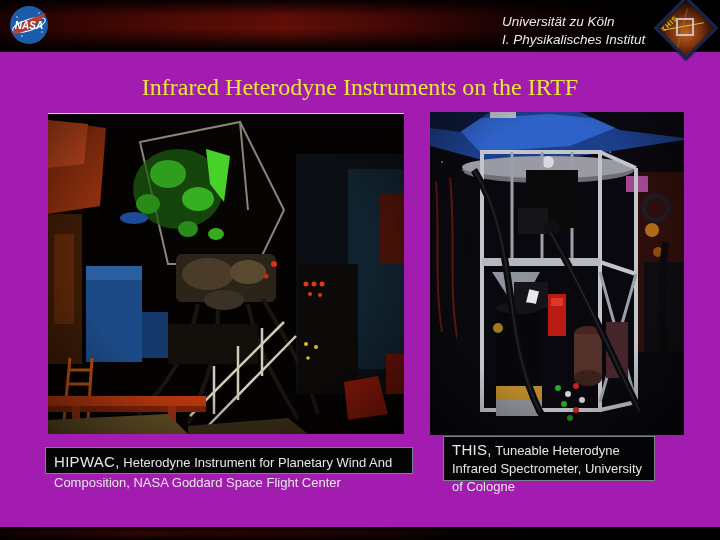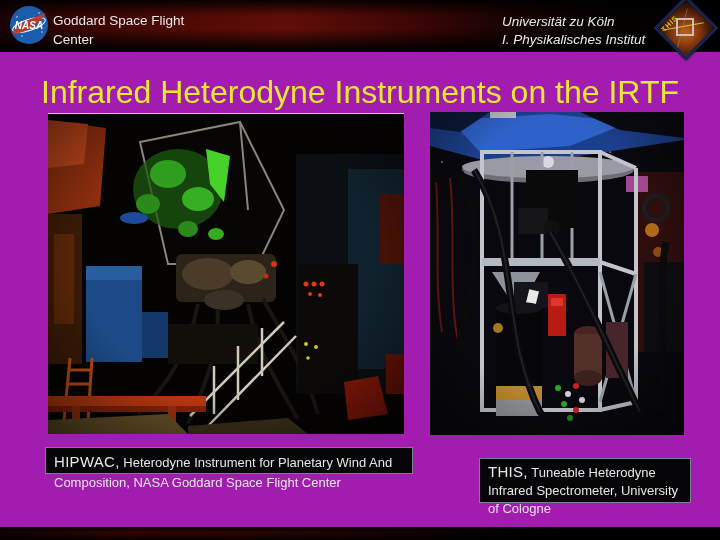--- a/index.html
+++ b/index.html
@@ -31,36 +31,36 @@
   .this-logo .cross-h{position:absolute;left:8px;top:26px;width:42px;height:1px;background:#ded424;
      transform:rotate(-10deg);opacity:.9;}
   .this-logo .cross-v{position:absolute;left:28px;top:8px;width:1px;height:40px;background:#8a8a50;
      transform:rotate(14deg);opacity:.6;}
   .this-logo .label{position:absolute;left:1px;top:14px;color:#d8c820;font-size:7px;font-weight:bold;
      letter-spacing:1px;transform:rotate(-45deg);transform-origin:left top;
      left:6px;top:28px;}
 
   
   .title{position:absolute;left:0;right:0;top:74px;margin:0;text-align:center;
-     font-family:Liberation Sans, sans-serif;font-weight:normal;
-     font-size:32px;color:var(--title-yellow,#e8e832);}
+     font-family:Liberation Serif, serif;font-weight:normal;
+     font-size:24px;color:var(--title-yellow,#e8e832);}
 
   
   .photo{position:absolute;background:#000;}
   .photo svg{display:block;width:100%;height:100%;}
   .photo-left{left:48px;top:113px;width:356px;height:320px;border-top:1px solid #c9ccd0;}
   .photo-right{left:430px;top:112px;width:254px;height:323px;}
 
   
   .caption{position:absolute;box-sizing:border-box;border:1px solid var(--caption-border,#79818c);
      background:#050507;color:#e6e6e6;padding:4px 8px;overflow:visible;}
   .caption .lead{font-size:15px;letter-spacing:.3px;}
   .caption .rest{font-size:13px;}
   .caption-left{left:45px;top:447px;width:368px;height:27px;line-height:19px;}
-  .caption-right{left:443px;top:458px;width:212px;height:45px;line-height:17px;margin-left:36px;}
+  .caption-right{left:443px;top:436px;width:212px;height:45px;line-height:17px;}
 </style>
 </head>
 <body>
 
 <div class="slide">
 
   <div class="topbar"></div>
 
   <div class="nasa-logo">
     <svg viewBox="0 0 40 40">
@@ -68,24 +68,20 @@
       <circle cx="8" cy="12" r="0.7" fill="#fff"></circle>
         <circle cx="30" cy="8" r="0.7" fill="#fff"></circle>
       <circle cx="33" cy="27" r="0.7" fill="#fff"></circle>
         <circle cx="13" cy="31" r="0.7" fill="#fff"></circle>
       <ellipse cx="20" cy="20" rx="17" ry="5.5" fill="none" stroke="#fff" stroke-width="1" transform="rotate(-18 20 20)"></ellipse>
       <path d="M3,27 C13,16 28,11 37,8 C31,19 17,28 5,29 Z" fill="#c8351f" opacity="0.9"></path>
       <text x="20" y="24" text-anchor="middle" font-size="10" font-style="italic" font-weight="bold" fill="#fff" font-family="Liberation Sans, sans-serif">NASA</text>
     </svg>
   </div>
 
-  <div class="org-left">
-    <div>Goddard Space Flight</div>
-    <div>Center</div>
-  </div>
 
   <div class="org-right">
     <div>Universität zu Köln</div>
     <div>I. Physikalisches Institut</div>
   </div>
 
   <div class="this-logo">
     <div class="diamond"></div>
     <div class="cross-h"></div>
     <div class="cross-v"></div>

